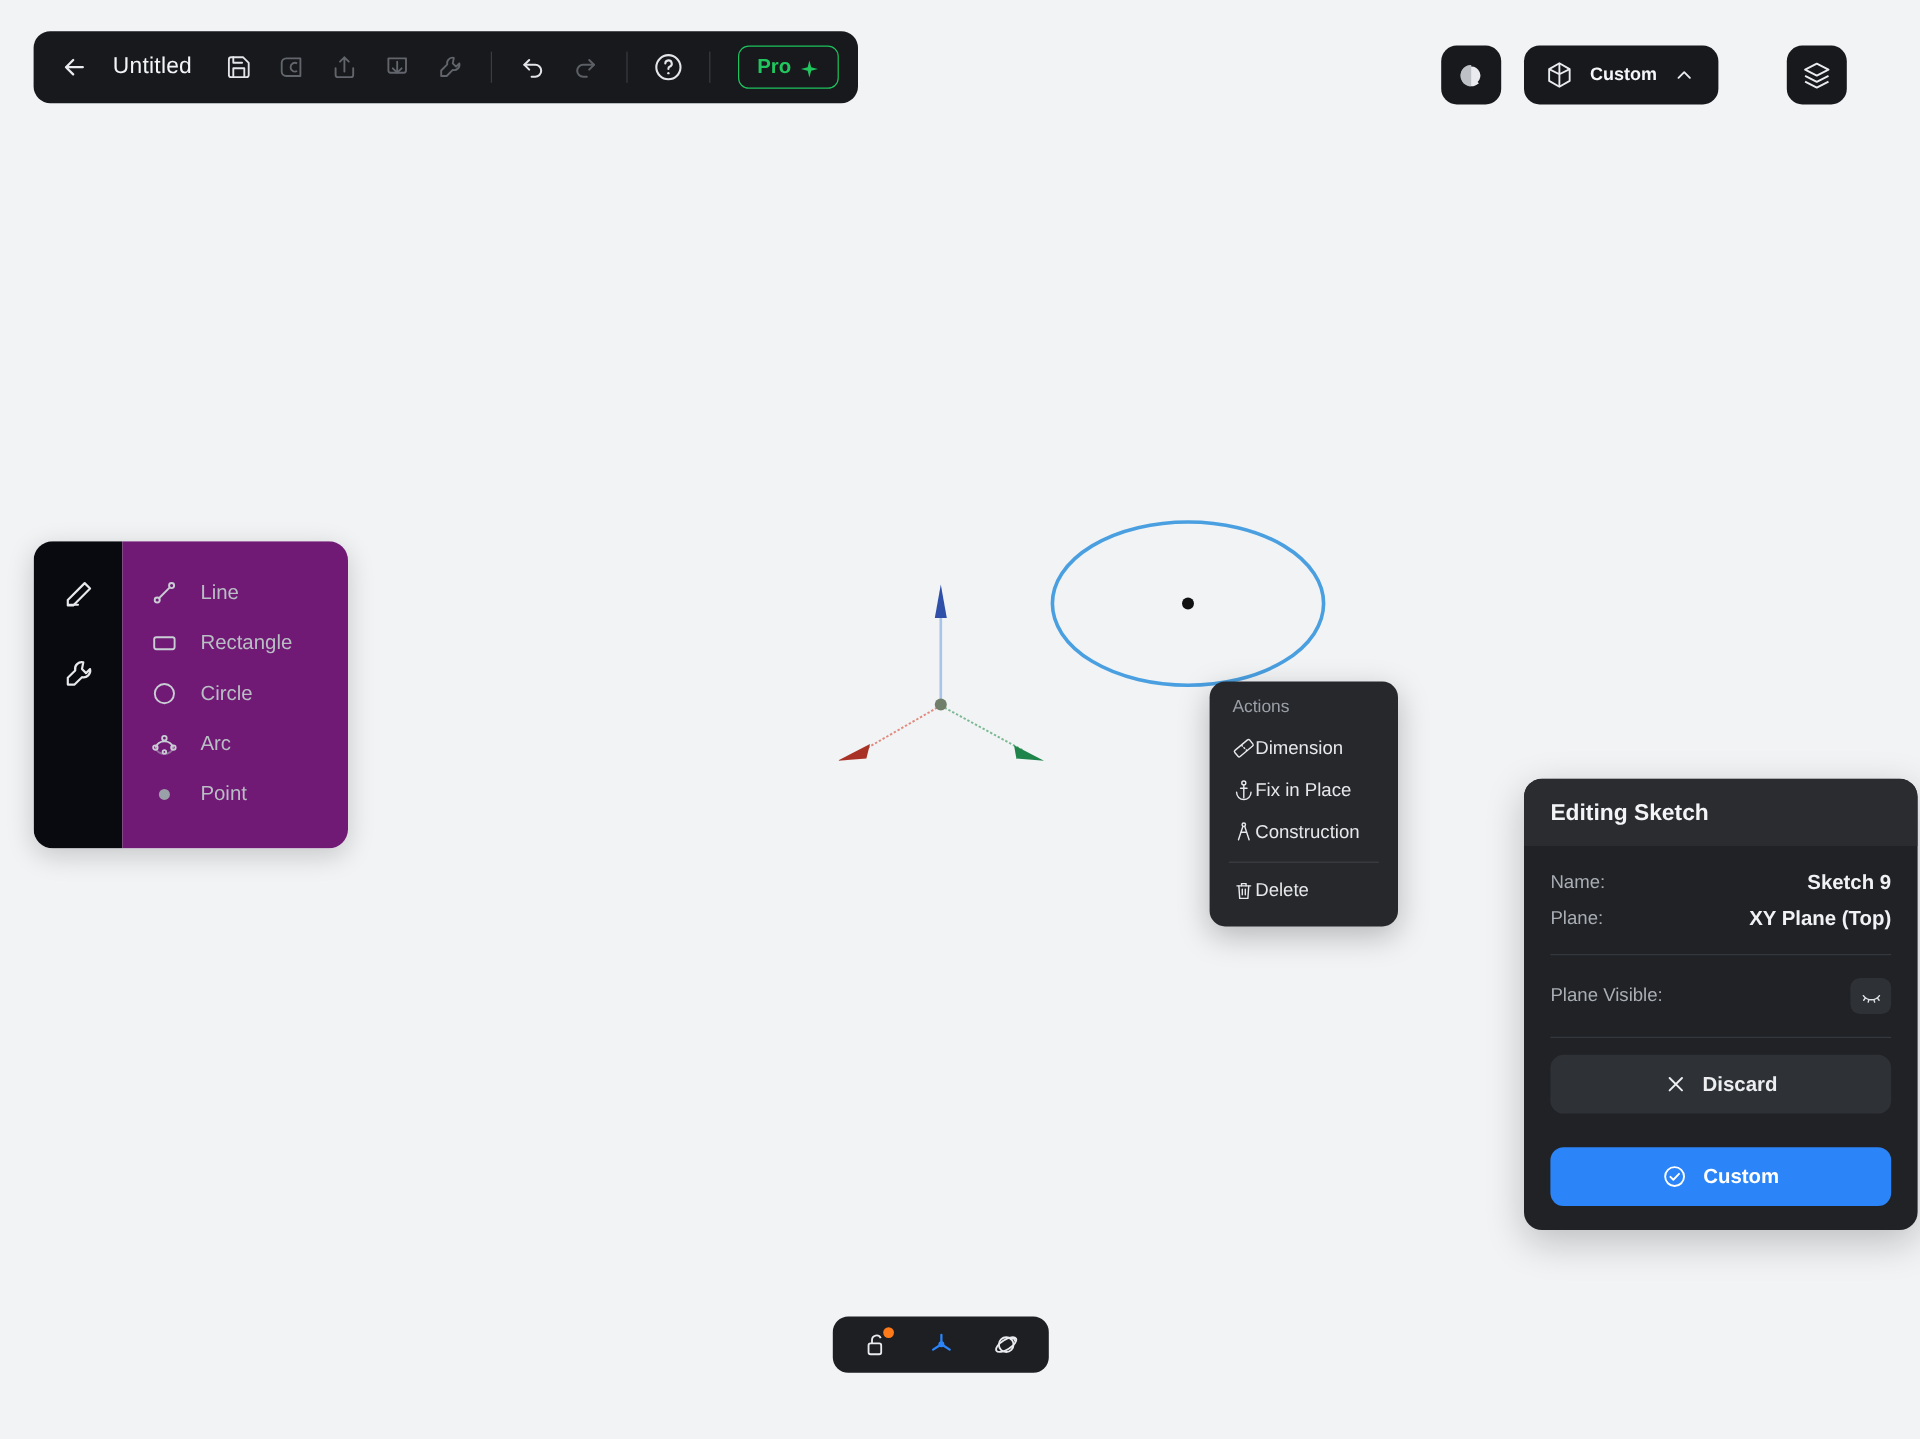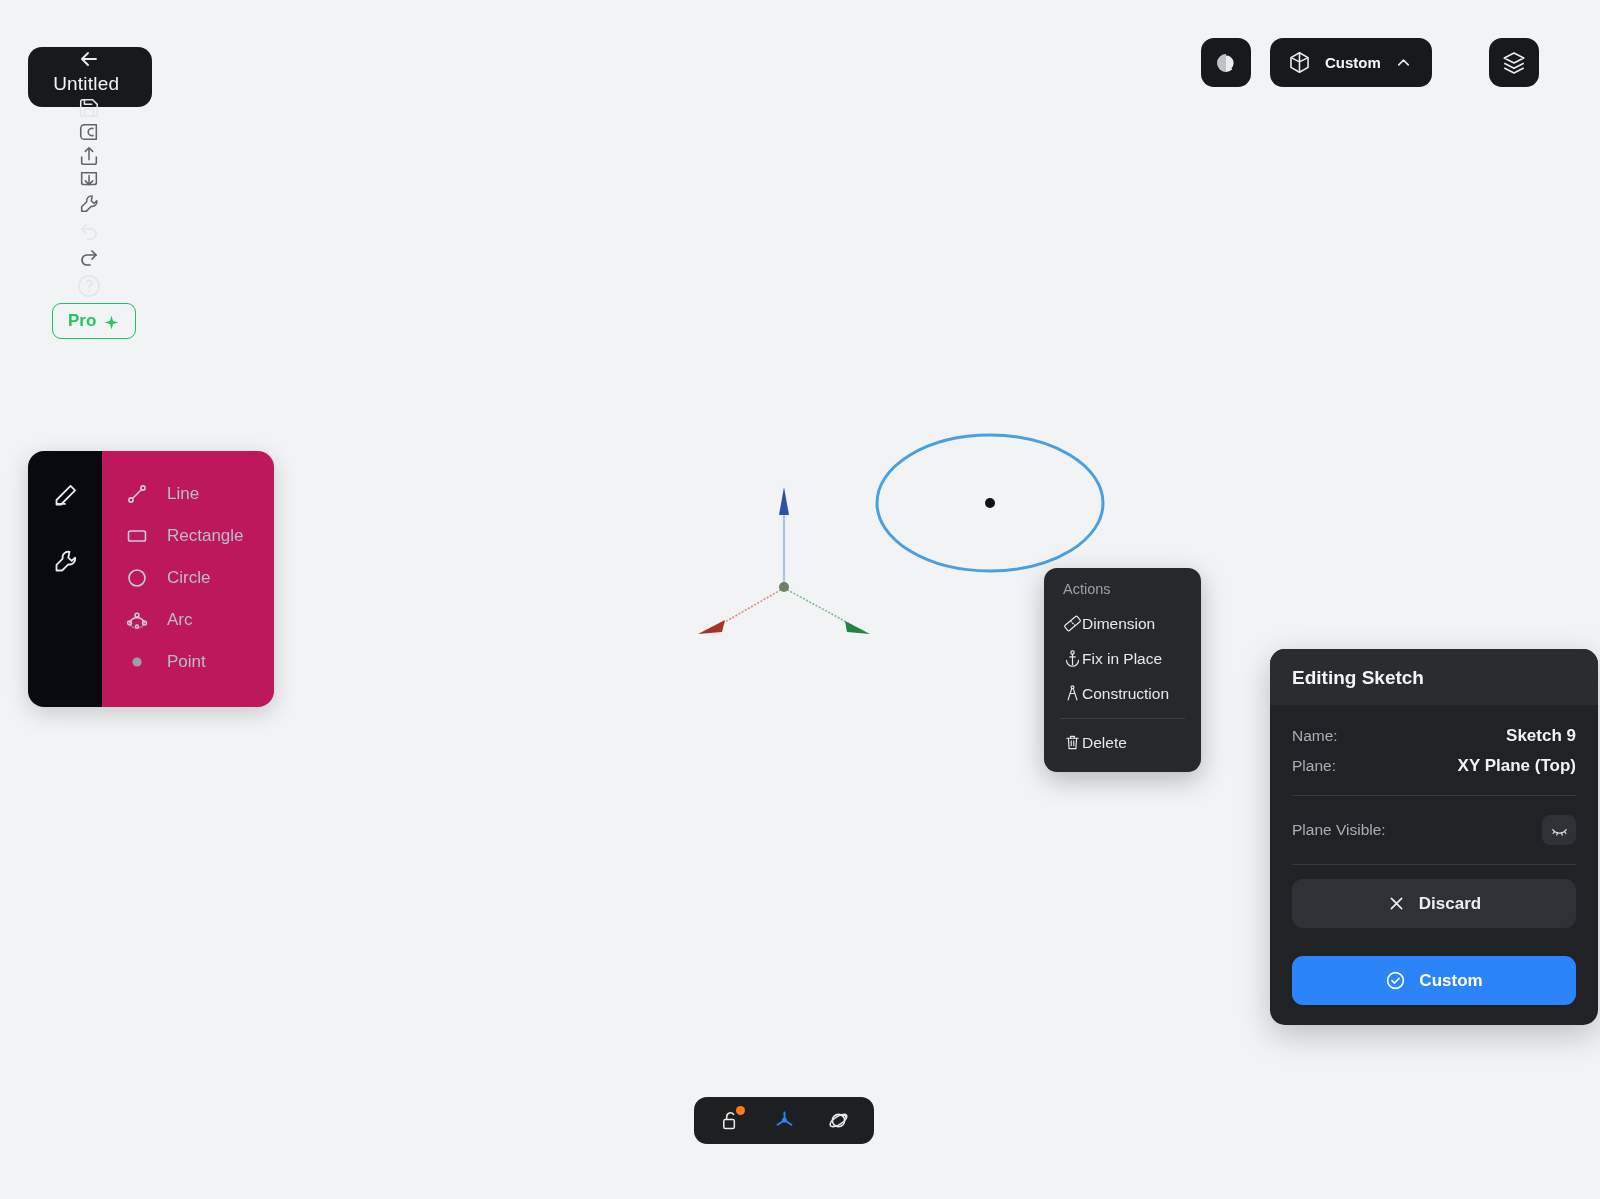--- a/index.html
+++ b/index.html
@@ -6,24 +6,24 @@
   html, body {
     width: 1600px; height: 1199px;
     background: #f1f3f5;
     font-family: "Liberation Sans", sans-serif;
     overflow: hidden;
   }
   #app { position: relative; width: 1600px; height: 1199px; background: #f1f3f5; }
 
   
   .topbar {
-    position: absolute; left: 28px; top: 47px;
+    position: absolute; left: 28px; top: 26px;
     height: 60px; display: flex; align-items: center;
     background: #17191c; border-radius: 14px;
-    padding: 0 16px 0 14px; gap: 2px; flex-direction: column;
+    padding: 0 16px 0 14px; gap: 2px;
   }
   .tb-back { width: 40px; height: 40px; display: flex; align-items: center; justify-content: center; cursor: pointer; border-radius: 8px; }
   .doc-title { color: #f2f4f6; font-size: 19px; padding: 0 16px 0 10px; letter-spacing: .2px; white-space: nowrap; }
   .tb-icon { width: 42px; height: 42px; display: flex; align-items: center; justify-content: center; border-radius: 8px; cursor: pointer; }
   .tb-sep { width: 1px; height: 26px; background: #3a3d42; margin: 0 11px; }
   .pro-badge {
     display: flex; align-items: flex-end; gap: 7px;
     border: 1.5px solid #1fc25c; border-radius: 9px;
     padding: 7px 15px; margin-left: 10px; cursor: pointer;
   }
@@ -46,28 +46,28 @@
   .custom-pill .lbl { color: #f5f6f7; font-size: 15px; font-weight: bold; }
 
   
   .sketch-panel {
     position: absolute; left: 28px; top: 451px;
     display: flex; border-radius: 16px; overflow: hidden;
     box-shadow: 0 6px 22px rgba(0,0,0,.18);
   }
   .rail { width: 74px; background: #080a0f; padding: 22px 0; display: flex; flex-direction: column; align-items: center; gap: 22px; }
   .rail-btn { width: 44px; height: 44px; display: flex; align-items: center; justify-content: center; border-radius: 9px; cursor: pointer; }
-  .tool-list { width: 172px; background: #be185d; padding: 22px 0 24px 0; display: flex; flex-direction: column; }
+  .tool-list { width: 188px; background: #701a75; padding: 22px 0 24px 0; display: flex; flex-direction: column; }
   .tool-item { display: flex; align-items: center; gap: 17px; padding: 9px 0 9px 22px; cursor: pointer; }
   .tool-item .ti-label { color: #b9bdc4; font-size: 17px; }
   .tool-ico { width: 26px; display: flex; align-items: center; justify-content: center; }
 
   
   .actions-menu {
-    position: absolute; left: 1044px; top: 568px; width: 157px;
+    position: absolute; left: 1008px; top: 568px; width: 157px;
     background: #26282c; border-radius: 13px; padding: 13px 0 12px 0;
     box-shadow: 0 8px 26px rgba(0,0,0,.25);
   }
   .actions-title { color: #9ba0a8; font-size: 14.5px; padding: 0 0 9px 19px; }
   .action-item { display: flex; align-items: center; padding: 8px 0 8px 19px; cursor: pointer; }
   .action-item .ai-label { color: #e6e8ea; font-size: 15.5px; }
   .act-sep { height: 1px; background: #3c3f44; margin: 7px 16px 6px 16px; }
 
   
   .edit-panel {

